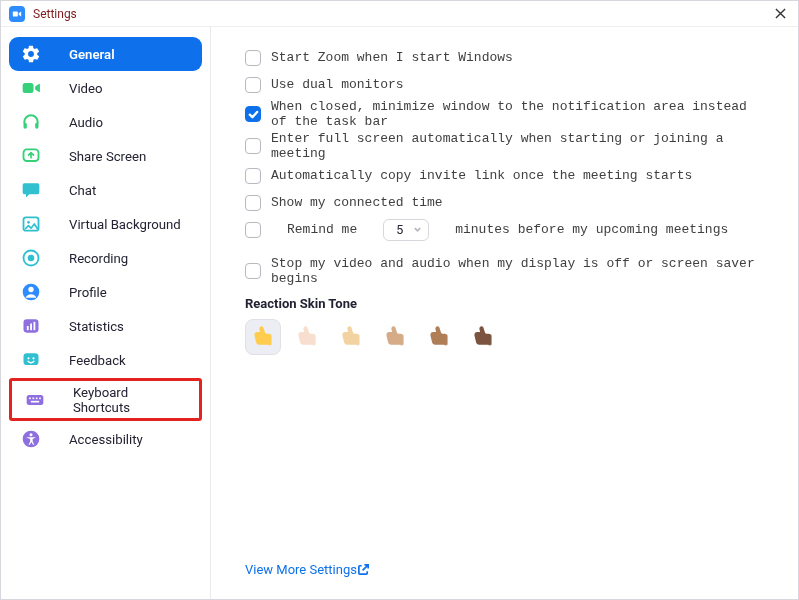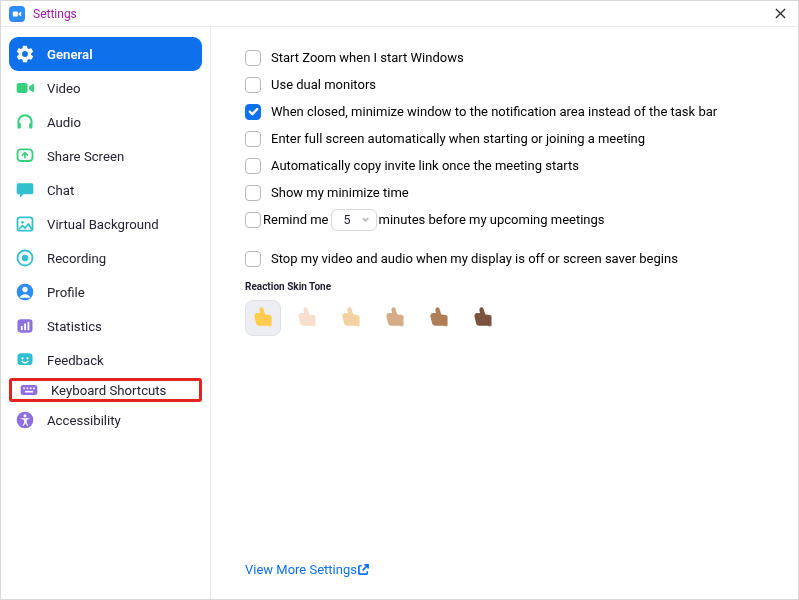--- a/index.html
+++ b/index.html
@@ -1,47 +1,47 @@
 <!DOCTYPE html>
 <html><head>
   <meta charset="utf-8">
   <style>
     * { box-sizing: border-box; margin: 0; padding: 0; }
     body { font-family: -apple-system, BlinkMacSystemFont, "Segoe UI", Roboto, Arial, sans-serif; font-size: 13px; color: #232333; background: #fff; width: 799px; height: 600px; overflow: hidden; }
     .window { width: 799px; height: 600px; border: 1px solid #d7d7de; display: flex; flex-direction: column; }
     .titlebar { height: 26px; display: flex; align-items: center; padding: 0 8px; border-bottom: 1px solid #eee; }
     .titlebar .app-icon { width: 16px; height: 16px; border-radius: 4px; background: #2d8cff; display: flex; align-items: center; justify-content: center; margin-right: 8px; }
     .titlebar .app-icon svg { width: 10px; height: 10px; fill: #fff; }
-    .titlebar .title { font-size: 12px; color: #a21caf; }
+    .titlebar .title { font-size: 12px; color: #7f1d1d; }
     .titlebar .spacer { flex: 1; }
     .titlebar .close { width: 20px; height: 20px; display: flex; align-items: center; justify-content: center; cursor: pointer; }
     .titlebar .close svg { width: 11px; height: 11px; stroke: #333; stroke-width: 1.5; fill: none; }
 
     .body { flex: 1; display: flex; overflow: hidden; }
     .sidebar { width: 210px; padding: 10px 8px; border-right: 1px solid #eaeaed; display: flex; flex-direction: column; gap: 0; }
-    .nav-item { display: flex; align-items: center; height: 34px; padding: 0 6px; border-radius: 9px; cursor: pointer; gap: 12px; color: #232333; }
+    .nav-item { display: flex; align-items: center; height: 34px; padding: 0 12px; border-radius: 9px; cursor: pointer; gap: 28px; color: #232333; }
     .nav-item.active { background: #0e71eb; color: #fff; font-weight: 600; }
     .nav-item .icon { width: 20px; height: 20px; display: flex; align-items: center; justify-content: center; flex-shrink: 0; }
     .nav-item .icon svg { width: 20px; height: 20px; }
     .nav-item .label { font-size: 13.2px; }
     .highlight-box { border: 3px solid #e3231f; border-radius: 3px; padding: 1px; margin: 1px 0; }
-    .highlight-box .nav-item { height: 16px; border-radius: 10px; }
+    .highlight-box .nav-item { height: 35px; border-radius: 10px; }
 
     .content { flex: 1; padding: 18px 28px 16px 34px; display: flex; flex-direction: column; }
     .opt-row { display: flex; align-items: center; gap: 10px; min-height: 25px; margin-bottom: 2px; cursor: pointer; }
     .chk { width: 16px; height: 16px; border: 1.3px solid #b8b8c1; border-radius: 4px; flex-shrink: 0; display: flex; align-items: center; justify-content: center; background: #fff; }
     .chk.checked { background: #0e71eb; border-color: #0e71eb; }
     .chk.checked svg { width: 11px; height: 11px; stroke: #fff; stroke-width: 2.6; fill: none; stroke-linecap: round; stroke-linejoin: round; }
-    .opt-label { font-size: 13px; color: #000000; }
-    .remind-row { display: flex; align-items: center; gap: 2px; min-height: 25px; margin-bottom: 2px; }
+    .opt-label { font-size: 13px; color: #404040; font-family: Liberation Mono, monospace; }
+    .remind-row { display: flex; align-items: center; gap: 26px; min-height: 25px; margin-bottom: 2px; }
     .select-box { width: 46px; height: 22px; border: 1px solid #d7d7de; border-radius: 6px; display: flex; align-items: center; padding: 0 6px; gap: 4px; cursor: pointer; }
     .select-box span { font-size: 12.5px; color: #232333; flex: 1; text-align: center; }
     .select-box svg { width: 9px; height: 9px; stroke: #b8b8c1; stroke-width: 2; fill: none; }
     .gap { height: 12px; }
-    .section-title { font-size: 10px; font-weight: 700; color: #232333; margin: 8px 0 8px; }
+    .section-title { font-size: 13px; font-weight: 700; color: #232333; margin: 8px 0 8px; }
     .tones { display: flex; gap: 8px; }
     .tone { width: 36px; height: 36px; border-radius: 8px; display: flex; align-items: center; justify-content: center; cursor: pointer; }
     .tone.selected { background: #edeef3; border: 1px solid #e0e0e6; }
     .thumb { transform: scaleX(-1); }
     .thumb svg { width: 26px; height: 26px; }
 
     .footer-link { margin-top: auto; display: flex; align-items: center; color: #0e71eb; font-size: 13px; cursor: pointer; padding: 8px 0 6px; }
     .footer-link svg { width: 13px; height: 13px; stroke: #0e71eb; stroke-width: 1.8; fill: none; }
   </style>
 </head>
@@ -228,21 +228,21 @@
       </div>
 
       <div class="opt-row">
         <span class="chk"></span>
         <span class="opt-label">Automatically copy invite link once the meeting starts</span>
       </div>
 
 
       <div class="opt-row">
         <span class="chk"></span>
-        <span class="opt-label">Show my minimize time</span>
+        <span class="opt-label">Show my connected time</span>
       </div>
 
       <div class="remind-row">
         <span class="chk"></span>
         <span class="opt-label">Remind me</span>
         <div class="select-box">
           <span>5</span>
           <svg viewBox="0 0 10 10">
               <path d="M2 3.5 5 6.5 8 3.5"></path>
             </svg>

